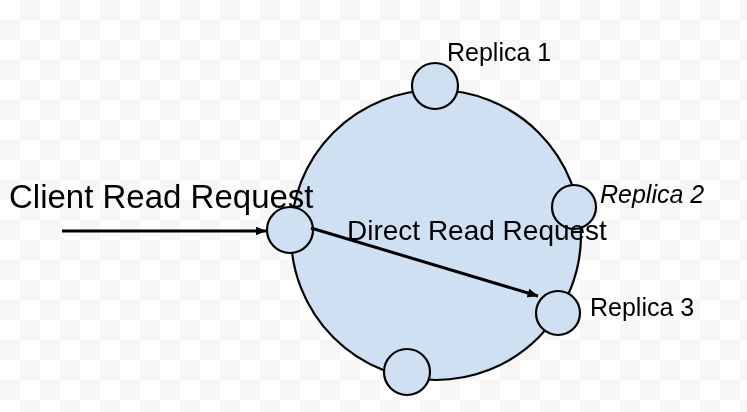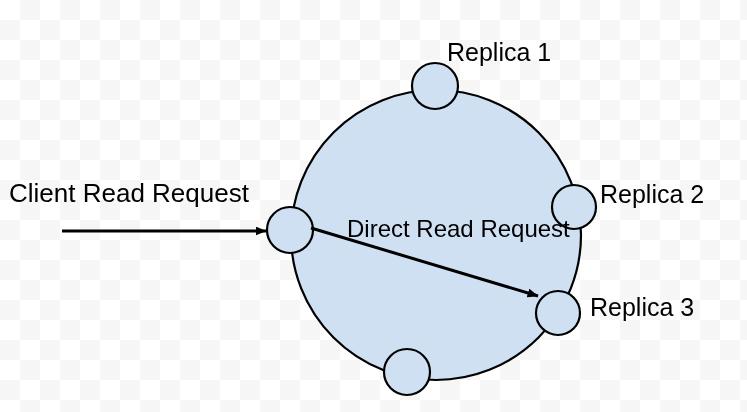--- a/index.html
+++ b/index.html
@@ -35,27 +35,27 @@
     position: absolute;
     white-space: nowrap;
     color: #000000;
     font-family: "Liberation Sans", sans-serif;
     line-height: 1;
   }
   .lbl-replica {
     font-size: 25px;
   }
   .lbl-client {
-    font-size: 26px;
+    font-size: 33px;
   }
   .lbl-direct {
-    font-size: 24px;
+    font-size: 28px;
   }
   #label-replica-1 { left: 447px; top: 40px; }
-  #label-replica-2 { left: 600px; top: 182px; }
+  #label-replica-2 { left: 600px; top: 182px; font-style: italic; }
   #label-replica-3 { left: 590px; top: 295px; }
   #label-client-read-request { left: 9px; top: 180px; }
   #label-direct-read-request { left: 347px; top: 217px; }
 </style>
 </head>
 <body>
 
 <div id="canvas">
 
   <svg id="diagram-svg" viewBox="0 0 747 412">

